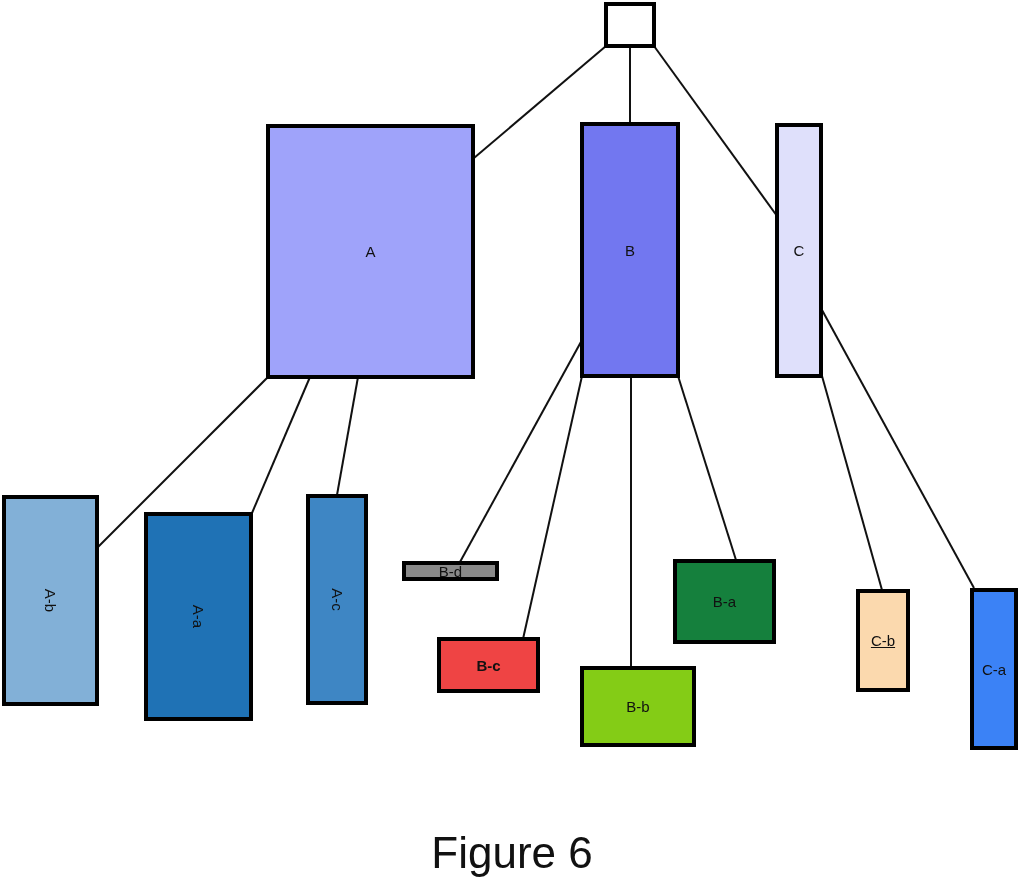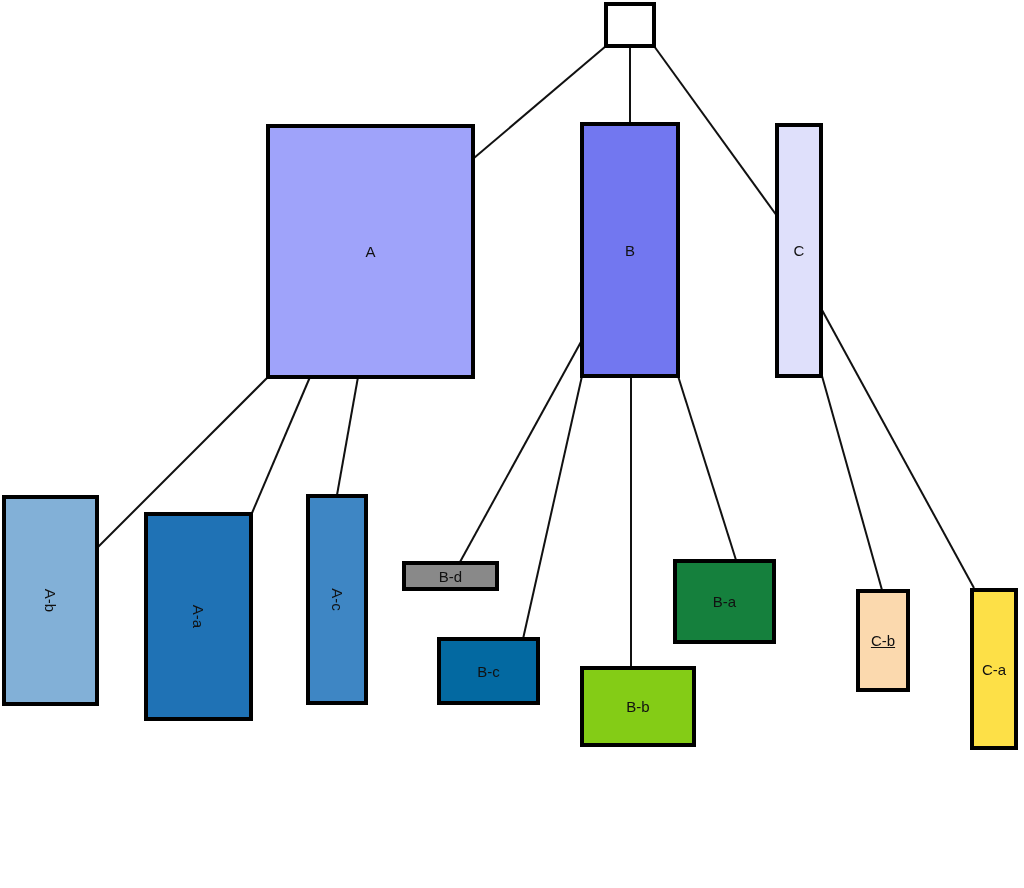--- a/index.html
+++ b/index.html
@@ -86,32 +86,33 @@
       </div>
       <div class="node" style="left: 2px; top: 495px; width: 97px; height: 211px; background: rgb(130, 176, 215); border-color: rgb(0, 0, 0);">
         <span class="node-label rot90" style="font-size: 15px;">A-b</span>
       </div>
       <div class="node" style="left: 144px; top: 512px; width: 109px; height: 209px; background: rgb(31, 114, 181); border-color: rgb(0, 0, 0);">
         <span class="node-label rot90" style="font-size: 15px;">A-a</span>
       </div>
       <div class="node" style="left: 306px; top: 494px; width: 62px; height: 211px; background: rgb(62, 134, 196); border-color: rgb(0, 0, 0);">
         <span class="node-label rot90" style="font-size: 15px;">A-c</span>
       </div>
-      <div class="node" style="left: 402px; top: 561px; width: 97px; height: 30px; background: rgb(137, 137, 137); border-color: rgb(0, 0, 0);">
+      <div class="node" style="left: 402px; top: 561px; width: 97px; height: 20px; background: rgb(137, 137, 137); border-color: rgb(0, 0, 0);">
         <span class="node-label" style="font-size: 15px;">B-d</span>
       </div>
-      <div class="node" style="left: 437px; top: 637px; width: 103px; height: 68px; background: #0369a1; border-color: rgb(0, 0, 0);">
+      <div class="node" style="left: 437px; top: 637px; width: 103px; height: 56px; background: #ef4444; border-color: rgb(0, 0, 0); font-weight: bold;">
         <span class="node-label" style="font-size: 15px;">B-c</span>
       </div>
       <div class="node" style="left: 580px; top: 666px; width: 116px; height: 81px; background: #84cc16; border-color: rgb(0, 0, 0);">
         <span class="node-label" style="font-size: 15px;">B-b</span>
       </div>
       <div class="node" style="left: 673px; top: 559px; width: 103px; height: 85px; background: #15803d; border-color: rgb(0, 0, 0);">
         <span class="node-label" style="font-size: 15px;">B-a</span>
       </div>
       <div class="node" style="left: 856px; top: 589px; width: 54px; height: 103px; background: rgb(251, 217, 174); border-color: rgb(0, 0, 0);">
         <span class="node-label" style="font-size: 15px; text-decoration: underline;">C-b</span>
       </div>
-      <div class="node" style="left: 970px; top: 588px; width: 48px; height: 162px; background: #fde047; border-color: rgb(0, 0, 0);">
+      <div class="node" style="left: 970px; top: 588px; width: 48px; height: 162px; background: #3b82f6; border-color: rgb(0, 0, 0);">
         <span class="node-label" style="font-size: 15px;">C-a</span>
       </div>
     </div>
+  <div class="caption" style="top: 828px; font-size: 44px;">Figure 6</div>
 </div>
 
 </body></html>

